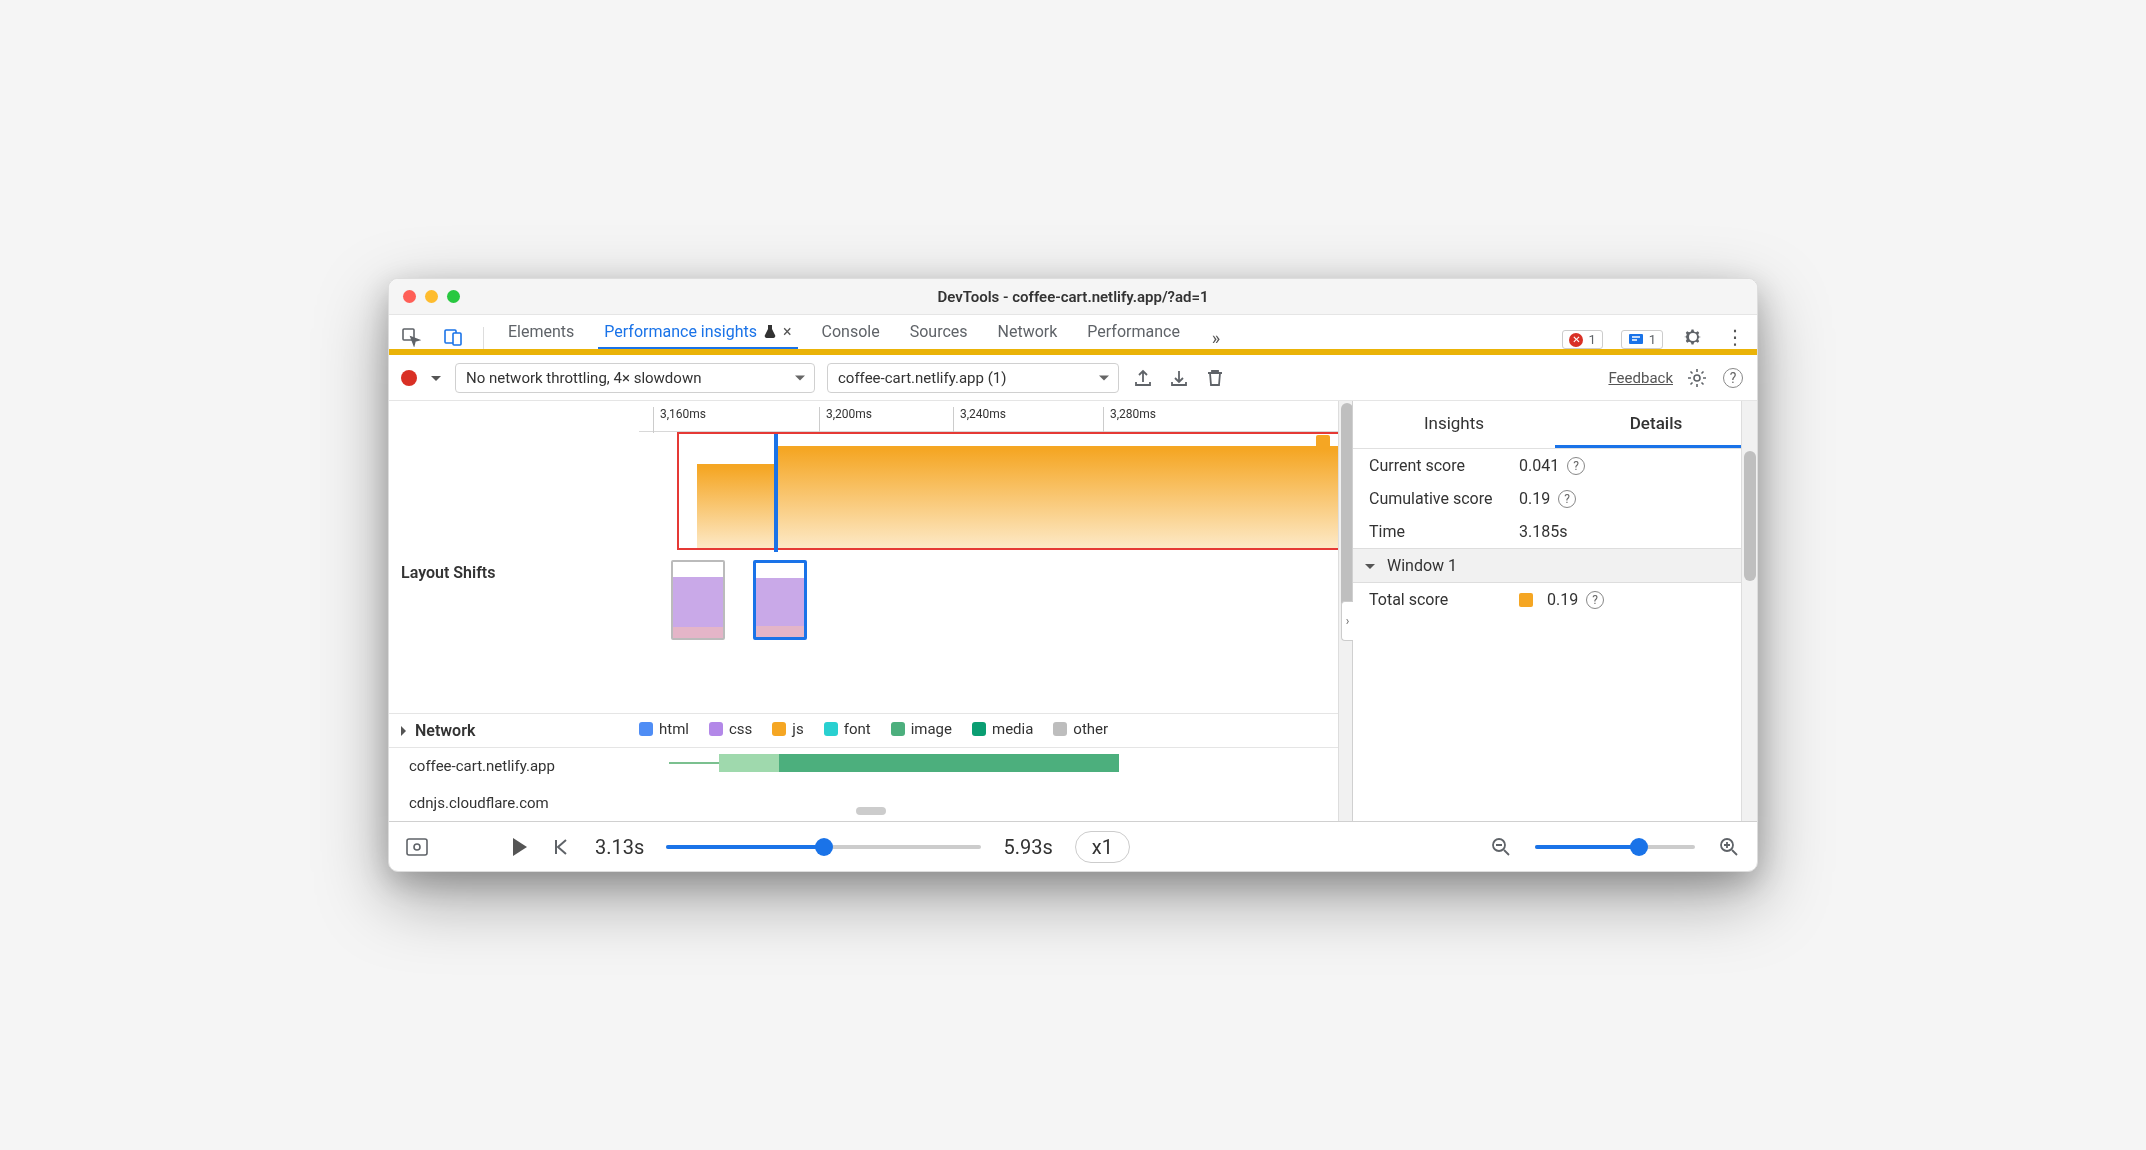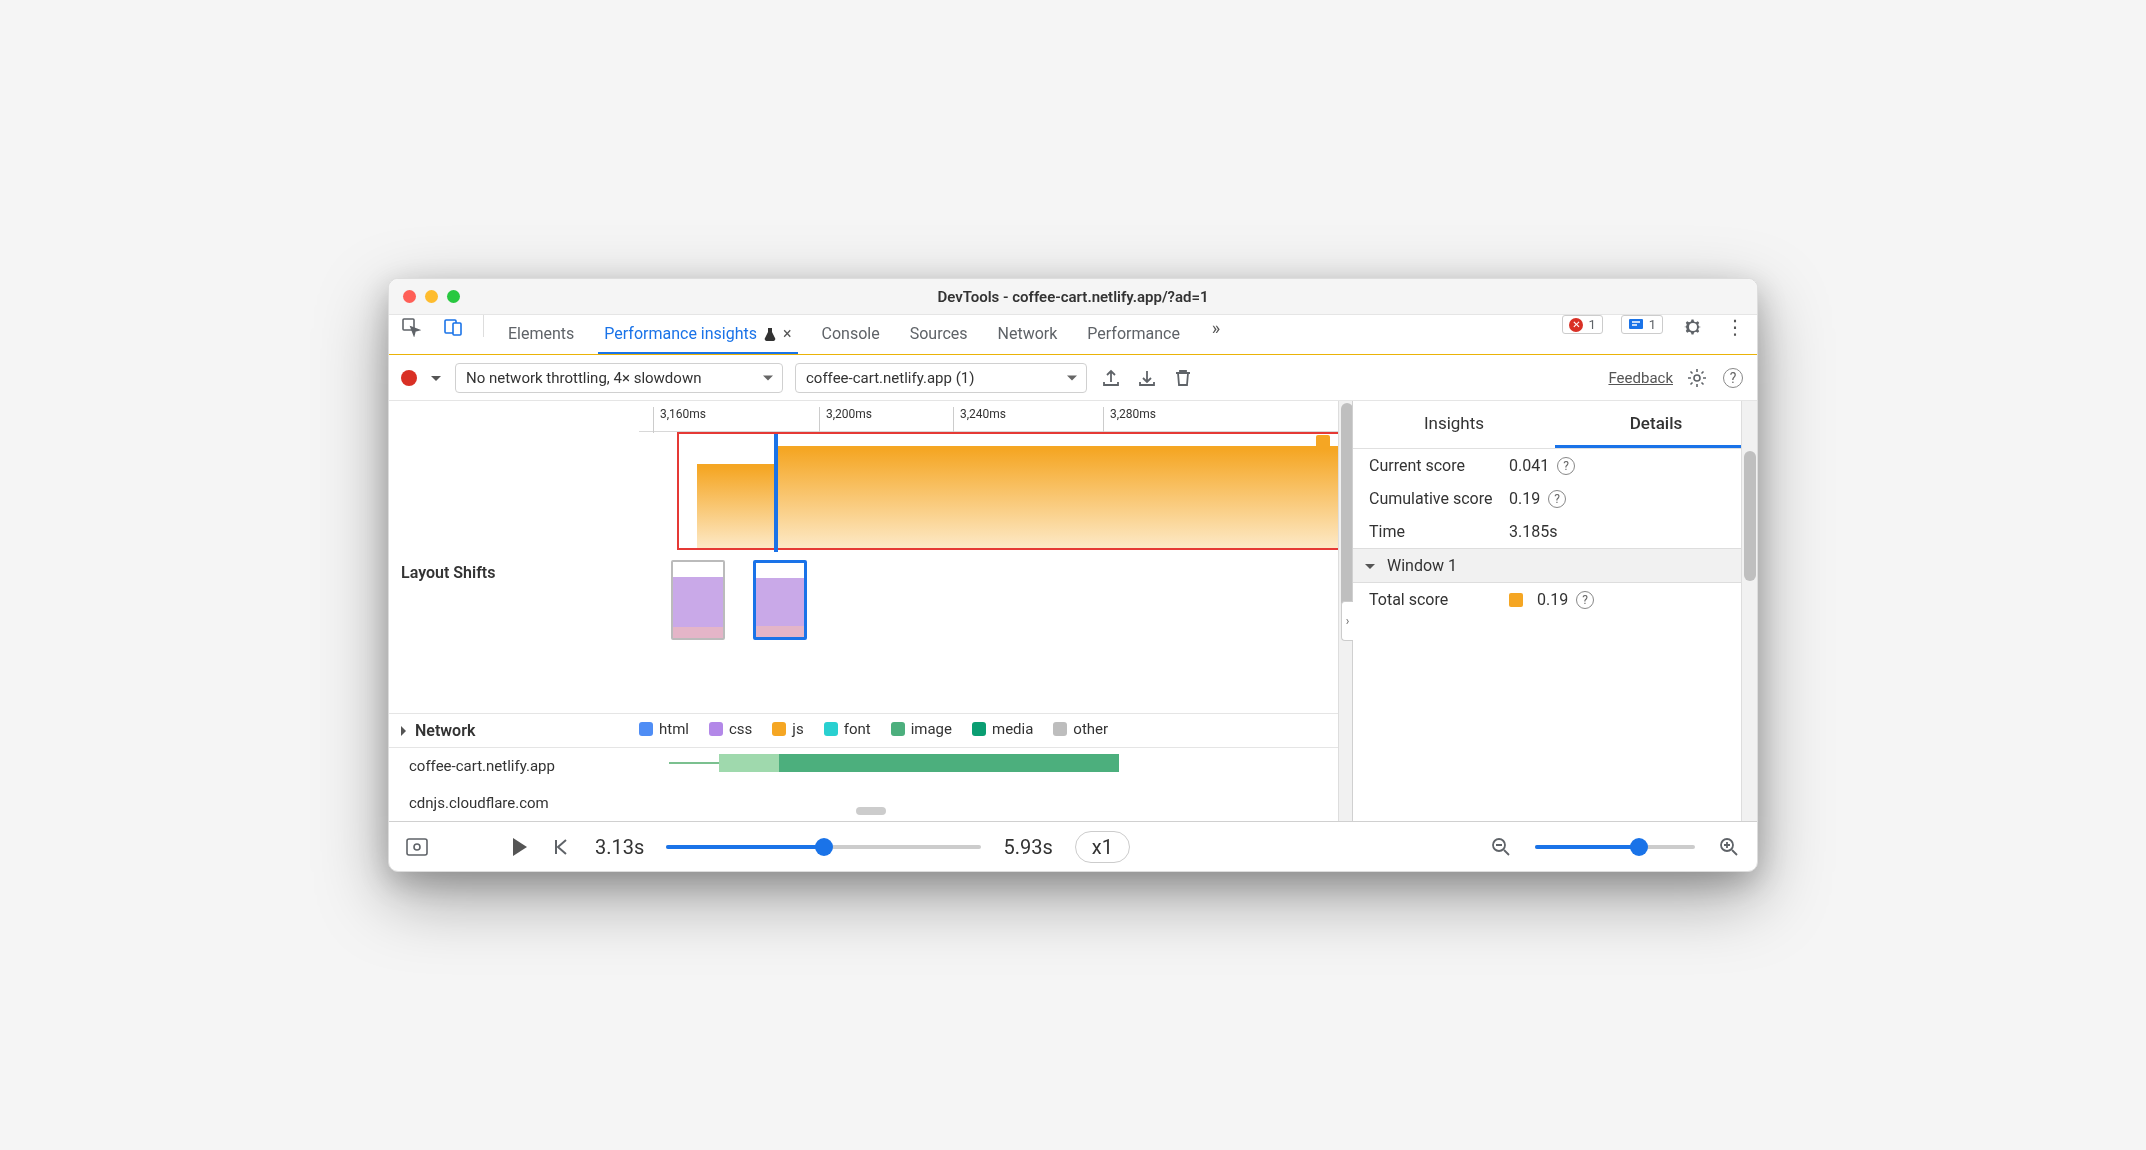--- a/index.html
+++ b/index.html
@@ -3,21 +3,21 @@
 <meta charset="utf-8">
 <style>
   *{box-sizing:border-box;margin:0;padding:0;font-family:-apple-system,BlinkMacSystemFont,"Segoe UI",Roboto,Helvetica,Arial,sans-serif}
   body{background:#f5f5f5;display:flex;justify-content:center;align-items:center;min-height:100vh;padding:40px}
   .window{width:1370px;background:#fff;border-radius:10px;box-shadow:0 25px 70px rgba(0,0,0,.35),0 10px 30px rgba(0,0,0,.2);overflow:hidden;border:1px solid #ddd}
   .titlebar{height:36px;background:#f5f5f5;display:flex;align-items:center;padding:0 14px;font-size:15px;font-weight:600;color:#333;position:relative;border-bottom:1px solid #e5e5e5}
   .lights{display:flex;gap:9px;position:absolute;left:14px}
   .light{width:13px;height:13px;border-radius:50%}
   .l-red{background:#ff5f57}.l-yel{background:#febc2e}.l-grn{background:#28c840}
   .title-text{margin:8px auto}
-  .tabbar{height:40px;display:flex;align-items:flex-start;border-bottom:1px solid #eab308;padding:0 10px;gap:18px;font-size:16px;color:#5f6368}
+  .tabbar{height:40px;display:flex;align-items:flex-end;border-bottom:6px solid #eab308;padding:0 10px;gap:18px;font-size:16px;color:#5f6368}
   .tabbar .tab{padding:0 6px;height:100%;display:flex;align-items:center;cursor:pointer;gap:6px;border-bottom:2px solid transparent}
   .tab.active{color:#1a73e8;border-bottom-color:#1a73e8}
   .spacer{flex:1}
   .icon-btn{width:24px;height:24px;display:flex;align-items:center;justify-content:center;color:#5f6368;cursor:pointer}
   .badge{display:inline-flex;align-items:center;gap:5px;border:1px solid #ccc;border-radius:3px;padding:1px 6px;font-size:13px}
   .badge .dot{width:14px;height:14px;border-radius:50%;display:flex;align-items:center;justify-content:center;color:#fff;font-size:10px}
   .toolbar{height:46px;display:flex;align-items:center;padding:0 12px;gap:12px;border-bottom:1px solid #e5e5e5;font-size:15px;color:#333}
   .rec-dot{width:16px;height:16px;border-radius:50%;background:#d93025}
   .select{height:30px;border:1px solid #d0d0d0;border-radius:4px;padding:0 28px 0 10px;display:flex;align-items:center;background:#fff;position:relative;cursor:pointer}
   .select::after{content:"";position:absolute;right:9px;top:50%;transform:translateY(-25%);border:5px solid transparent;border-top-color:#666}
@@ -39,21 +39,21 @@
   .thumbs{position:absolute;top:128px;left:32px;display:flex;gap:28px}
   .thumb{width:54px;height:80px;border:2px solid #bbb;background:linear-gradient(#fff 20%,#c9a9e8 20% 85%,#e4b5c8 85%);border-radius:2px}
   .thumb.sel{border:3px solid #1a73e8}
   .legend{display:flex;gap:20px;align-items:center;font-size:15px;color:#333;padding:6px 0 6px 0}
   .sw{width:14px;height:14px;border-radius:3px;display:inline-block;margin-right:6px;vertical-align:-2px}
   .network-bar{position:absolute;height:18px;top:6px}
   .details-panel{width:405px;border-left:1px solid #d0d0d0;display:flex;flex-direction:column;font-size:16px;color:#333;position:relative}
   .detail-tabs{height:48px;display:flex;border-bottom:1px solid #e0e0e0}
   .detail-tabs .dtab{flex:1;display:flex;align-items:center;justify-content:center;cursor:pointer;border-bottom:3px solid transparent;font-size:17px}
   .dtab.active{border-bottom-color:#1a73e8;font-weight:500}
-  .kv{display:flex;padding:7px 16px;gap:10px;align-items:center}
+  .kv{display:flex;padding:7px 16px;gap:20px;align-items:center}
   .kv .k{width:130px;color:#333}
   .kv .v{display:flex;align-items:center;gap:8px}
   .help{width:18px;height:18px;border:1.5px solid #888;border-radius:50%;display:inline-flex;align-items:center;justify-content:center;font-size:12px;color:#666}
   .section-hdr{background:#f1f1f1;padding:7px 12px;display:flex;align-items:center;gap:6px;border-top:1px solid #ddd;border-bottom:1px solid #ddd}
   .footer{height:50px;border-top:1px solid #d0d0d0;display:flex;align-items:center;padding:0 16px;gap:22px;font-size:20px;color:#333}
   .play{width:0;height:0;border-left:14px solid #555;border-top:9px solid transparent;border-bottom:9px solid transparent}
   .slider{flex:1;height:4px;background:#ccc;border-radius:2px;position:relative;max-width:480px}
   .slider .fill{position:absolute;height:100%;background:#1a73e8;border-radius:2px}
   .slider .knob{position:absolute;width:18px;height:18px;background:#1a73e8;border-radius:50%;top:-7px;transform:translateX(-50%)}
   .pill{border:1px solid #ccc;border-radius:16px;padding:3px 16px}
@@ -139,21 +139,21 @@
         </svg>
     </div>
     <div class="icon-btn" style="font-size:20px;color:#555">⋮</div>
   </div>
 
   <div class="toolbar">
     <div class="rec-dot"></div>
     <div class="icon-btn" style="width:14px">
         <span style="border:5px solid transparent;border-top-color:#555;display:inline-block;transform:translateY(3px)"></span>
       </div>
-    <div class="select" style="width:328px">
+    <div class="select" style="width:360px">
         <span>No network throttling, 4× slowdown</span>
       </div>
     <div class="select" style="width:292px">
         <span>coffee-cart.netlify.app (1)</span>
       </div>
     <div class="icon-btn">
       <svg width="20" height="20" viewBox="0 0 20 20" fill="none" stroke="#5f6368" stroke-width="1.8">
           <path d="M10 14V3M6 7l4-4 4 4M3 14v3h14v-3"></path>
         </svg>
     </div>

